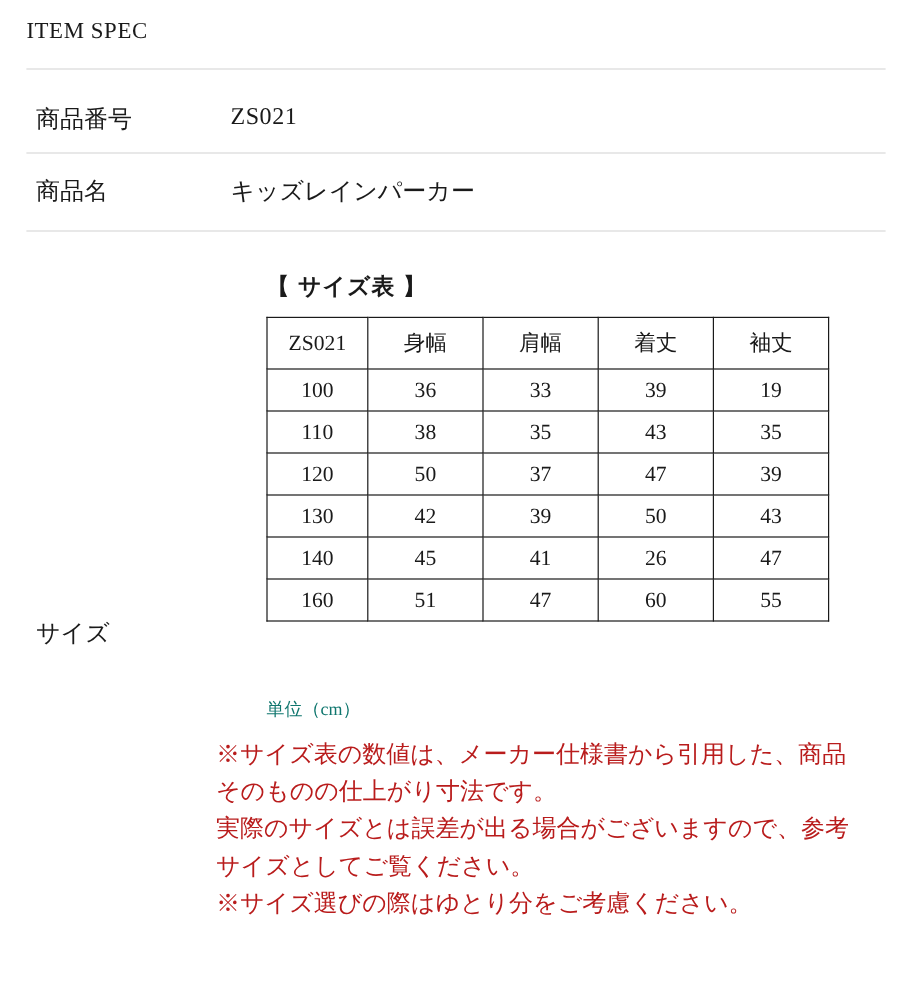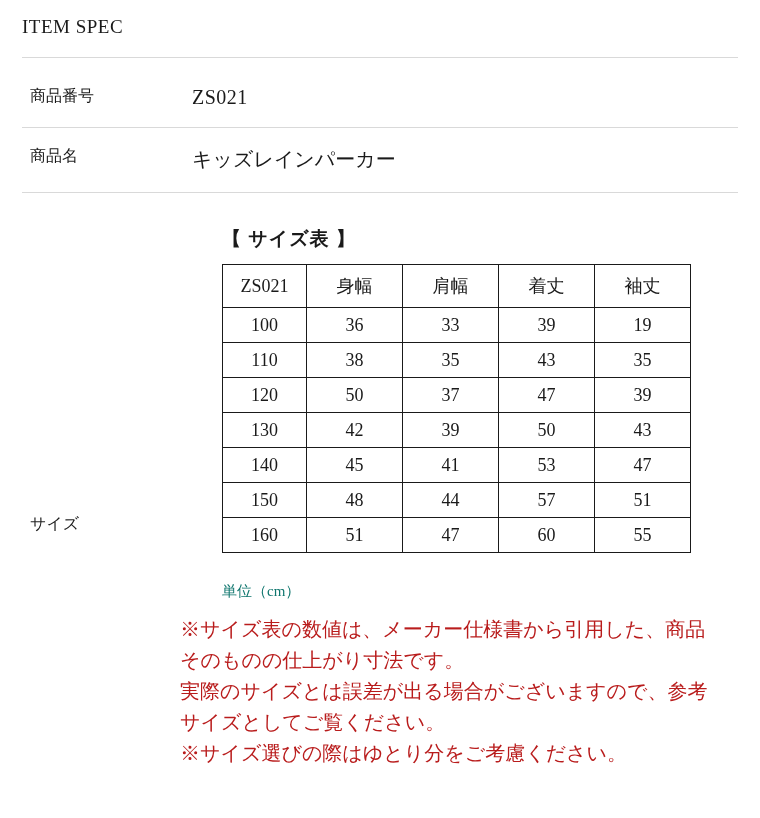--- a/index.html
+++ b/index.html
@@ -38,21 +38,21 @@
     height: 1px;
     background: #d9d9d9;
   }
   .rule.r1 { top: 57px; }
   .rule.r2 { top: 127px; }
   .rule.r3 { top: 192px; }
 
   
   .row-label {
     position: absolute;
-    font-size: 16px;
+    font-size: 20px;
     font-family: Liberation Sans, sans-serif;
     color: #1a1a1a;
   }
   .row-value {
     position: absolute;
     font-size: 20px;
     font-family: "Liberation Serif", serif;
     color: #1a1a1a;
   }
   .lbl-code { left: 30px; top: 86px; }
@@ -190,29 +190,22 @@
         <td>130</td>
         <td>42</td>
         <td>39</td>
         <td>50</td>
         <td>43</td>
       </tr>
       <tr>
         <td>140</td>
         <td>45</td>
         <td>41</td>
-        <td>53</td>
+        <td>26</td>
         <td>47</td>
-      </tr>
-      <tr>
-        <td>150</td>
-        <td>48</td>
-        <td>44</td>
-        <td>57</td>
-        <td>51</td>
       </tr>
       <tr>
         <td>160</td>
         <td>51</td>
         <td>47</td>
         <td>60</td>
         <td>55</td>
       </tr>
     </tbody>
   </table>

